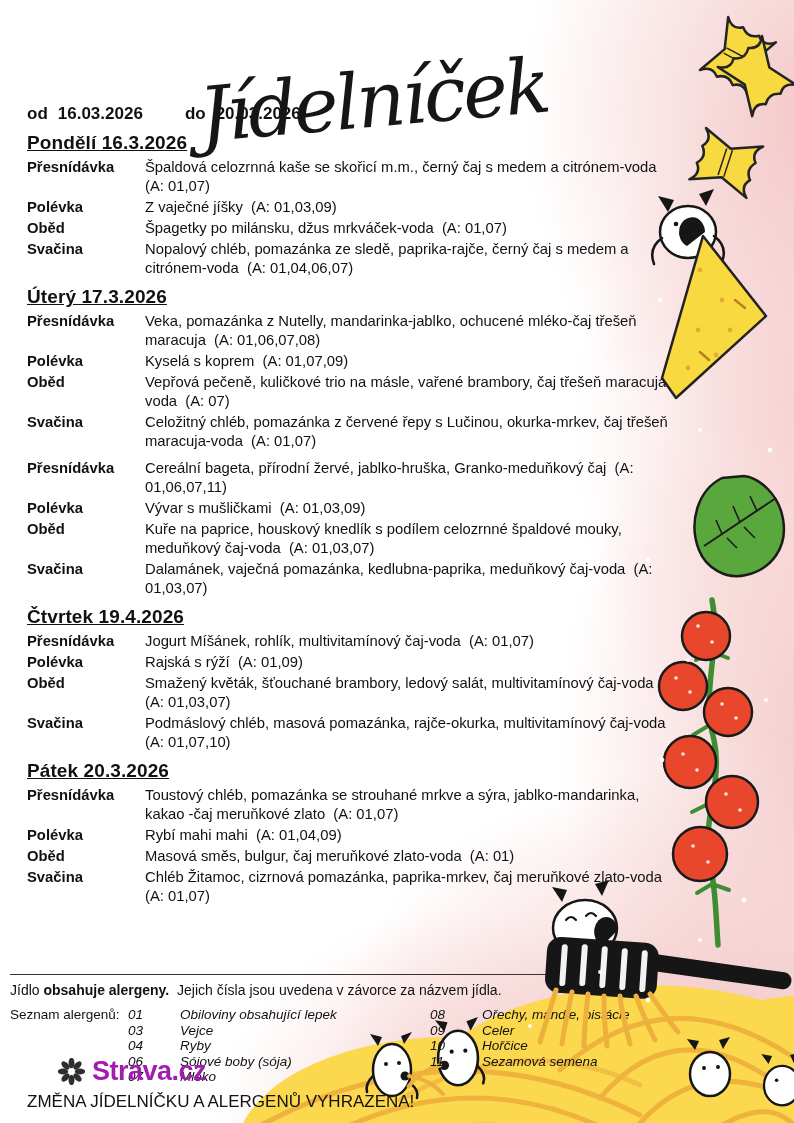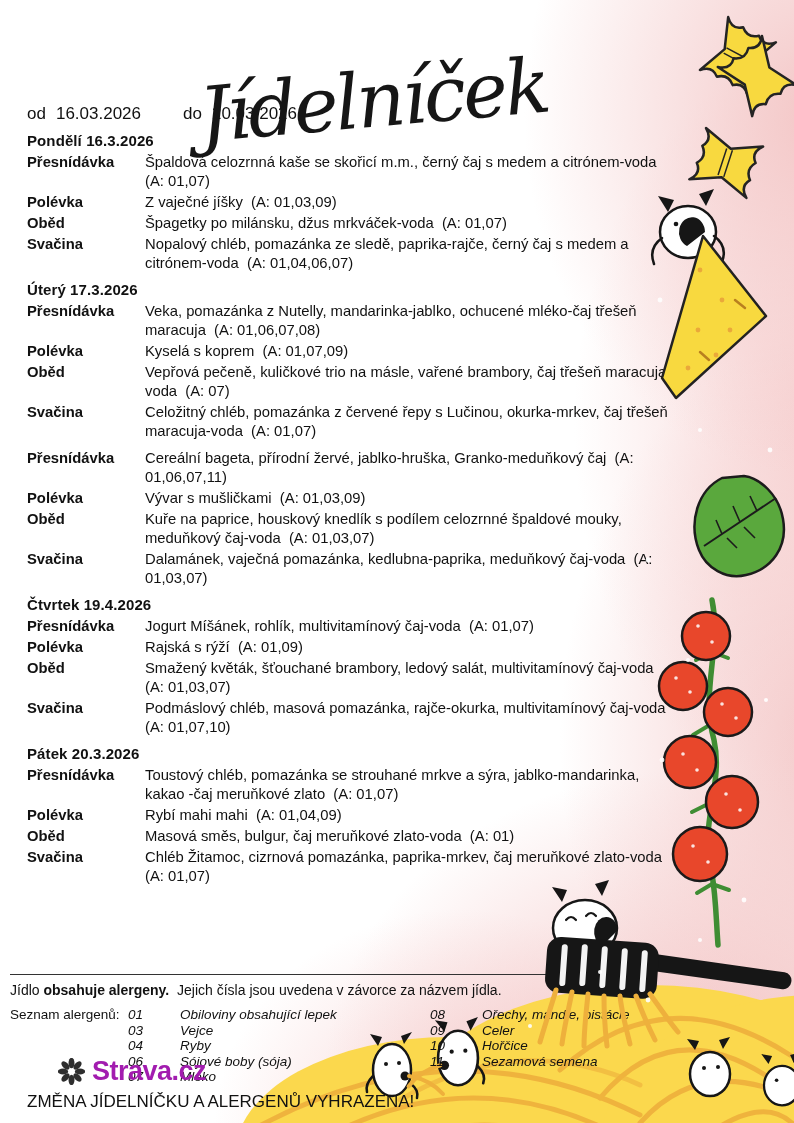--- a/index.html
+++ b/index.html
@@ -15,25 +15,25 @@
     position:absolute;inset:0;z-index:0;
     background:
       radial-gradient(420px 520px at 103% 10%, rgba(243,196,196,.95), rgba(243,196,196,0) 70%),
       radial-gradient(360px 540px at 104% 38%, rgba(246,206,206,.9), rgba(246,206,206,0) 70%),
       radial-gradient(380px 580px at 104% 66%, rgba(243,197,197,.92), rgba(243,197,197,0) 70%),
       radial-gradient(520px 430px at 88% 96%, rgba(242,190,190,.95), rgba(242,190,190,0) 72%),
       radial-gradient(330px 300px at 58% 101%, rgba(246,205,205,.85), rgba(246,205,205,0) 75%);
   }
   .illus-bottom{position:absolute;left:0;top:920px;width:794px;height:203px;z-index:1;pointer-events:none;}
   .content{position:absolute;left:27px;top:104px;width:648px;z-index:2;}
-  .hdr-dates{font-size:17px;font-weight:normal;display:flex;margin-bottom:4px;}
+  .hdr-dates{font-size:17px;font-weight:bold;display:flex;margin-bottom:4px;}
   .hdr-dates .lbl{margin-right:10px;}
   .hdr-dates .gap{width:42px;}
   .day{margin-top:8px;}
-  .day-title{font-size:15px;font-weight:bold;margin-bottom:4px;letter-spacing:.1px;}
+  .day-title{font-size:19px;font-weight:bold;margin-bottom:4px;letter-spacing:.1px;text-decoration:underline;}
   .menu-row{display:flex;margin-bottom:2px;font-size:14.8px;line-height:19px;}
   .row-label{width:118px;flex:none;font-weight:bold;}
   .row-text{flex:1;white-space:pre-wrap;}
   .script-title{position:absolute;left:180px;top:18px;width:400px;height:150px;z-index:3;pointer-events:none;}
   .footer{position:absolute;left:10px;top:974px;width:745px;z-index:3;}
   .sep{width:636px;border:0;border-top:1.6px solid #333;margin:0 0 7px 0;}
   .note{font-size:14px;white-space:pre-wrap;}
   .note b{font-weight:bold;}
   .allergen-table{display:flex;margin-top:9px;font-size:13.5px;line-height:15.6px;}
   .atab-label{width:118px;flex:none;}

